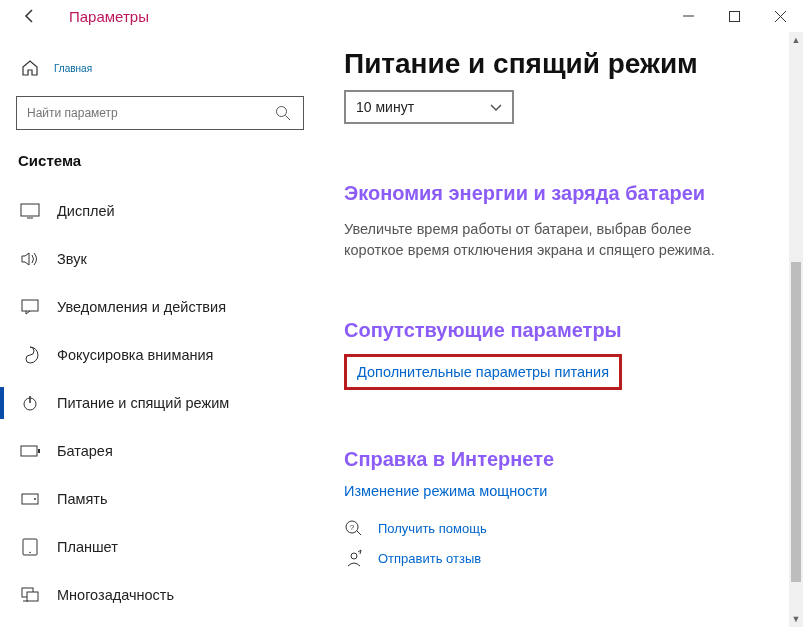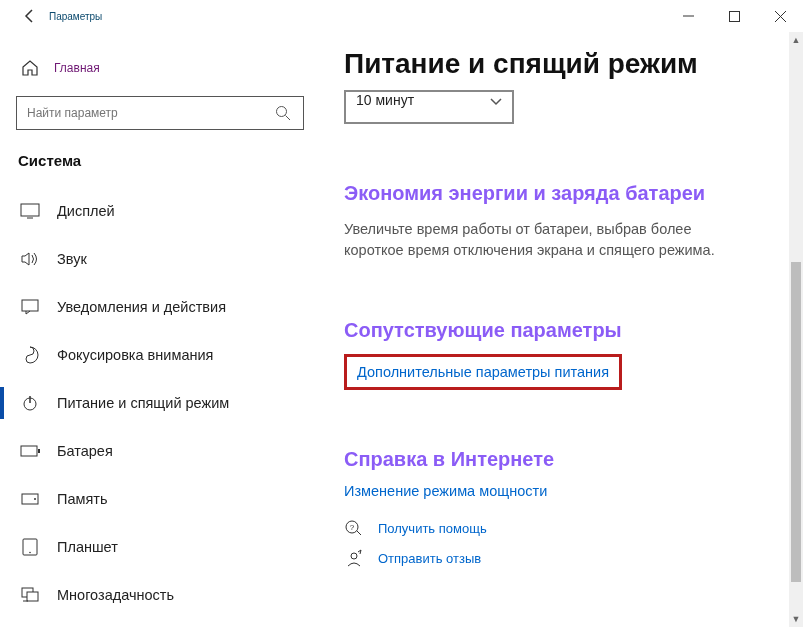--- a/index.html
+++ b/index.html
@@ -1,37 +1,37 @@
 <!DOCTYPE html>
 <html><head>
 <meta charset="utf-8">
 <style>
 * { margin: 0; padding: 0; box-sizing: border-box; font-family: "Segoe UI", Arial, sans-serif; }
 body { width: 803px; height: 627px; background: #fff; overflow: hidden; position: relative; }
 .titlebar { display: flex; align-items: center; height: 32px; padding-left: 15px; }
 .back-btn { width: 30px; height: 30px; display: flex; align-items: center; justify-content: center; cursor: pointer; }
-.title { margin-left: 4px; font-size: 10px; color: #0c4a6e; }
+.title { margin-left: 24px; font-size: 15px; color: #be185d; }
 .win-controls { position: absolute; top: 0; right: 0; display: flex; }
 .win-btn { width: 46px; height: 32px; display: flex; align-items: center; justify-content: center; cursor: pointer; }
 .main { display: flex; height: calc(100% - 32px); }
 .sidebar { width: 320px; padding: 16px 0 0 16px; }
 .home-row { display: flex; align-items: center; height: 40px; gap: 14px; padding-left: 4px; cursor: pointer; }
-.home-row .label { font-size: 12px; color: #701a75; }
+.home-row .label { font-size: 10px; color: #0369a1; }
 .search-box { display: flex; align-items: center; justify-content: space-between; border: 1px solid #555; width: 288px; height: 34px; margin-top: 8px; padding: 0 10px; }
 .search-box input { border: none; outline: none; font-size: 12px; color: #be185d; width: 240px; background: transparent; }
 .category { font-weight: 600; font-size: 15px; margin: 22px 0 18px 2px; color: #111; }
 .nav { display: flex; flex-direction: column; }
 .nav-item { display: flex; align-items: center; height: 48px; gap: 17px; padding-left: 4px; cursor: pointer; position: relative; }
 .nav-item .label { font-size: 14.5px; color: #222; }
 .nav-item.active::before { content: ""; position: absolute; left: -16px; top: 8px; bottom: 8px; width: 4px; background: #0a4da8; }
 .ico { width: 20px; height: 20px; display: flex; align-items: center; justify-content: center; color: #222; flex-shrink: 0; }
 .content { flex: 1; padding: 16px 24px 0 24px; overflow: hidden; position: relative; }
 .page-title { font-size: 28px; font-weight: 600; color: #111; margin-bottom: 6px; }
 .cut-label { font-size: 14px; color: #444; margin-top: 2px; }
-.dropdown { display: flex; justify-content: space-between; border: 2px solid #888; width: 170px; height: 34px; padding: 0 10px; margin-top: 10px; cursor: pointer; }
+.dropdown { display: flex; align-items: center; justify-content: space-between; border: 2px solid #888; width: 170px; height: 34px; padding: 0 10px; margin-top: 10px; cursor: pointer; }
 .dropdown .val { font-size: 14px; color: #222; }
 .section-title { font-size: 20px; font-weight: 600; color: #8b5cf6; margin-top: 58px; }
 .section-body { font-size: 14.5px; color: #555; margin-top: 14px; line-height: 1.45; max-width: 410px; }
 .link-box { display: inline-block; margin-top: 12px; padding: 6px 10px; border: 3px solid #b91c1c; }
 .link { color: #0066cc; font-size: 14.5px; cursor: pointer; }
 .link-plain { color: #0066cc; font-size: 14.5px; cursor: pointer; margin-top: 12px; display: inline-block; }
 .action-row { display: flex; align-items: center; gap: 14px; margin-top: 18px; cursor: pointer; }
 .action-row .link2 { color: #0066cc; font-size: 13px; }
 .scrollbar { position: absolute; right: 0; top: 32px; bottom: 0; width: 14px; background: #f0f0f0; }
 .scroll-thumb { position: absolute; left: 2px; right: 2px; top: 230px; height: 320px; background: #bdbdbd; }

